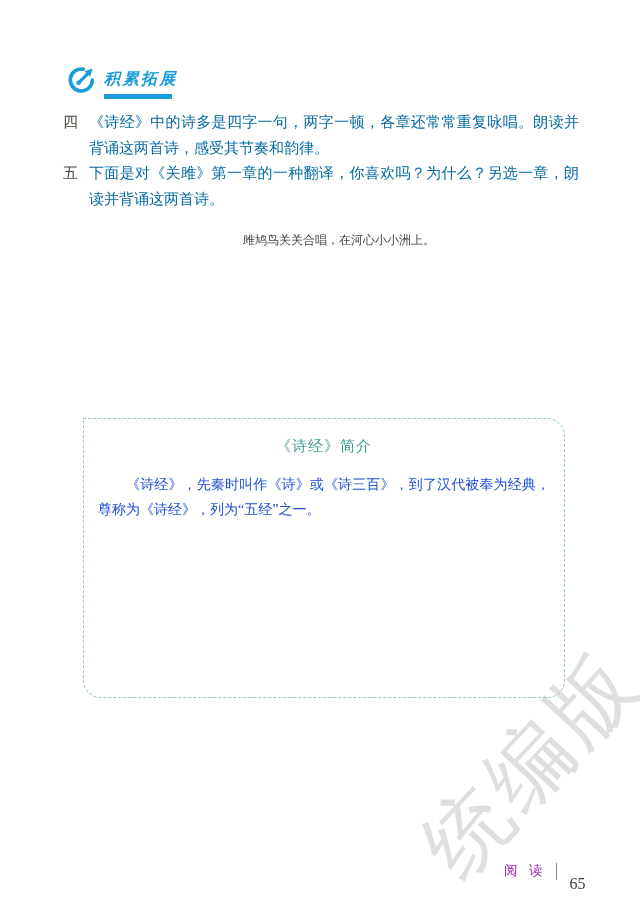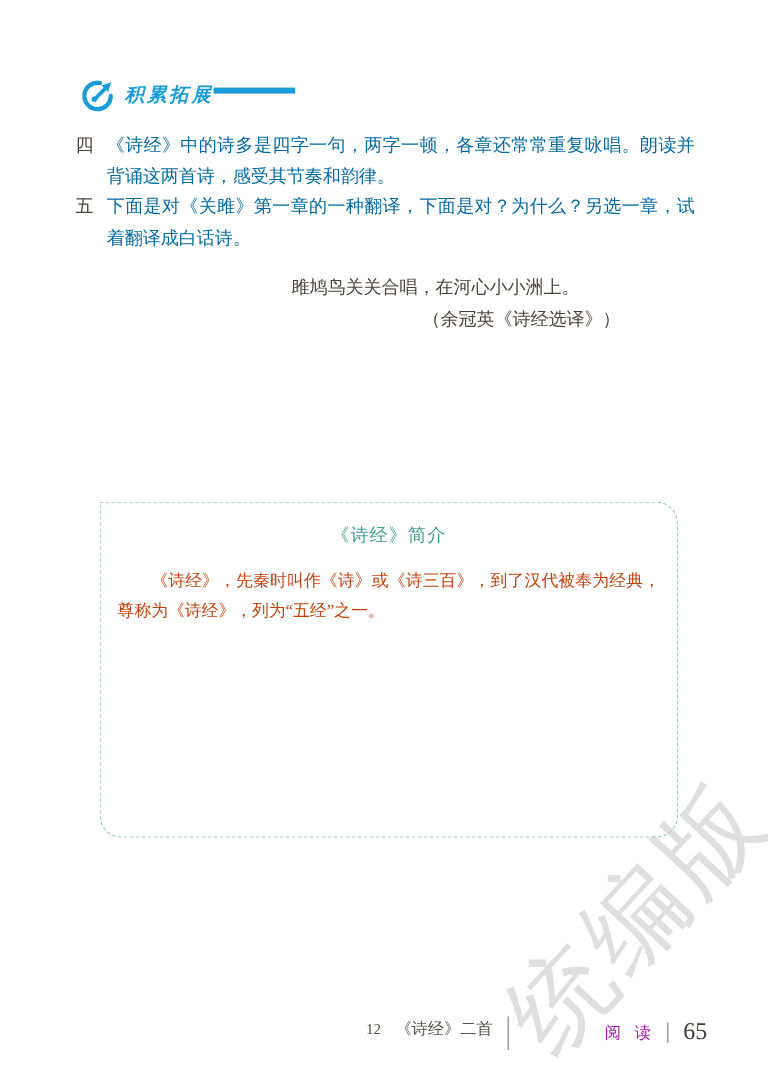--- a/index.html
+++ b/index.html
@@ -34,21 +34,21 @@
   .header {
     position: absolute;
     left: 66px;
     top: 63px;
     display: flex;
     align-items: flex-start;
     gap: 7px;
     z-index: 1;
   }
   .header svg { display: block; }
-  .header-title-wrap { display: flex; margin-top: 6px; }
+  .header-title-wrap { display: flex; flex-direction: column; margin-top: 6px; }
   .header-title {
     font-size: 16px;
     font-weight: bold;
     color: #1a9cd8;
     letter-spacing: 2.5px;
     font-style: italic;
   }
   .header-bar {
     margin-top: 4px;
     width: 68px;
@@ -82,21 +82,21 @@
     text-align: justify;
     color: #0369a1;
   }
 
   
   .poem {
     position: absolute;
     left: 243px;
     top: 227px;
     width: 274px;
-    font-size: 15px;
+    font-size: 12px;
     line-height: 26.5px;
     color: #4a433d;
     z-index: 1;
   }
   .poem-attribution { text-align: right; }
 
   
   .intro-box {
     position: absolute;
     left: 83px;
@@ -115,21 +115,21 @@
     color: #3d9e8e;
     letter-spacing: 1px;
     margin-top: 4px;
     margin-bottom: 16px;
   }
   .intro-box p {
     font-size: 14px;
     line-height: 25.3px;
     text-align: justify;
     text-indent: 2em;
-    color: #c2410c;
+    color: #1d4ed8;
   }
 
   
   .footer-left {
     position: absolute;
     left: 305px;
     top: 849px;
     display: flex;
     align-items: flex-start;
     z-index: 1;
@@ -166,22 +166,23 @@
     color: #a21caf;
     margin-right: 10px;
   }
   .footer-vbar {
     width: 1px;
     height: 17px;
     background: #8a8580;
     margin-right: 12px;
   }
   .footer-page-num {
-    font-size: 20px;
+    font-size: 16px;
     color: #3f3a35;
+    margin-top: 26px;
   }
 </style>
 </head>
 <body>
 
 <div class="page">
 
   <div class="watermark">统编版</div>
 
   <div class="header">
@@ -199,39 +200,33 @@
     </div>
   </div>
 
   <div class="exercises">
     <div class="exercise">
       <span class="ex-num">四</span>
       <span class="ex-text">《诗经》中的诗多是四字一句，两字一顿，各章还常常重复咏唱。朗读并背诵这两首诗，感受其节奏和韵律。</span>
     </div>
     <div class="exercise">
       <span class="ex-num">五</span>
-      <span class="ex-text">下面是对《关雎》第一章的一种翻译，下面是对？为什么？另选一章，试着翻译成白话诗。</span>
+      <span class="ex-text">下面是对《关雎》第一章的一种翻译，你喜欢吗？为什么？另选一章，朗读并背诵这两首诗。</span>
     </div>
   </div>
 
   <div class="poem">
     <div class="poem-line">雎鸠鸟关关合唱，在河心小小洲上。</div>
-    <div class="poem-attribution">（余冠英《诗经选译》）</div>
   </div>
 
   <div class="intro-box">
     <div class="box-title">《诗经》简介</div>
     <p>《诗经》，先秦时叫作《诗》或《诗三百》，到了汉代被奉为经典，尊称为《诗经》，列为“五经”之一。</p>
   </div>
 
-  <div class="footer-left">
-    <span class="footer-lesson-num">12</span>
-    <span class="footer-lesson-title">《诗经》二首</span>
-    <div class="footer-vbar-tall"></div>
-  </div>
 
   <div class="footer-right">
     <span class="footer-section">阅 读</span>
     <div class="footer-vbar"></div>
     <span class="footer-page-num">65</span>
   </div>
 
 </div>
 
 </body></html>

